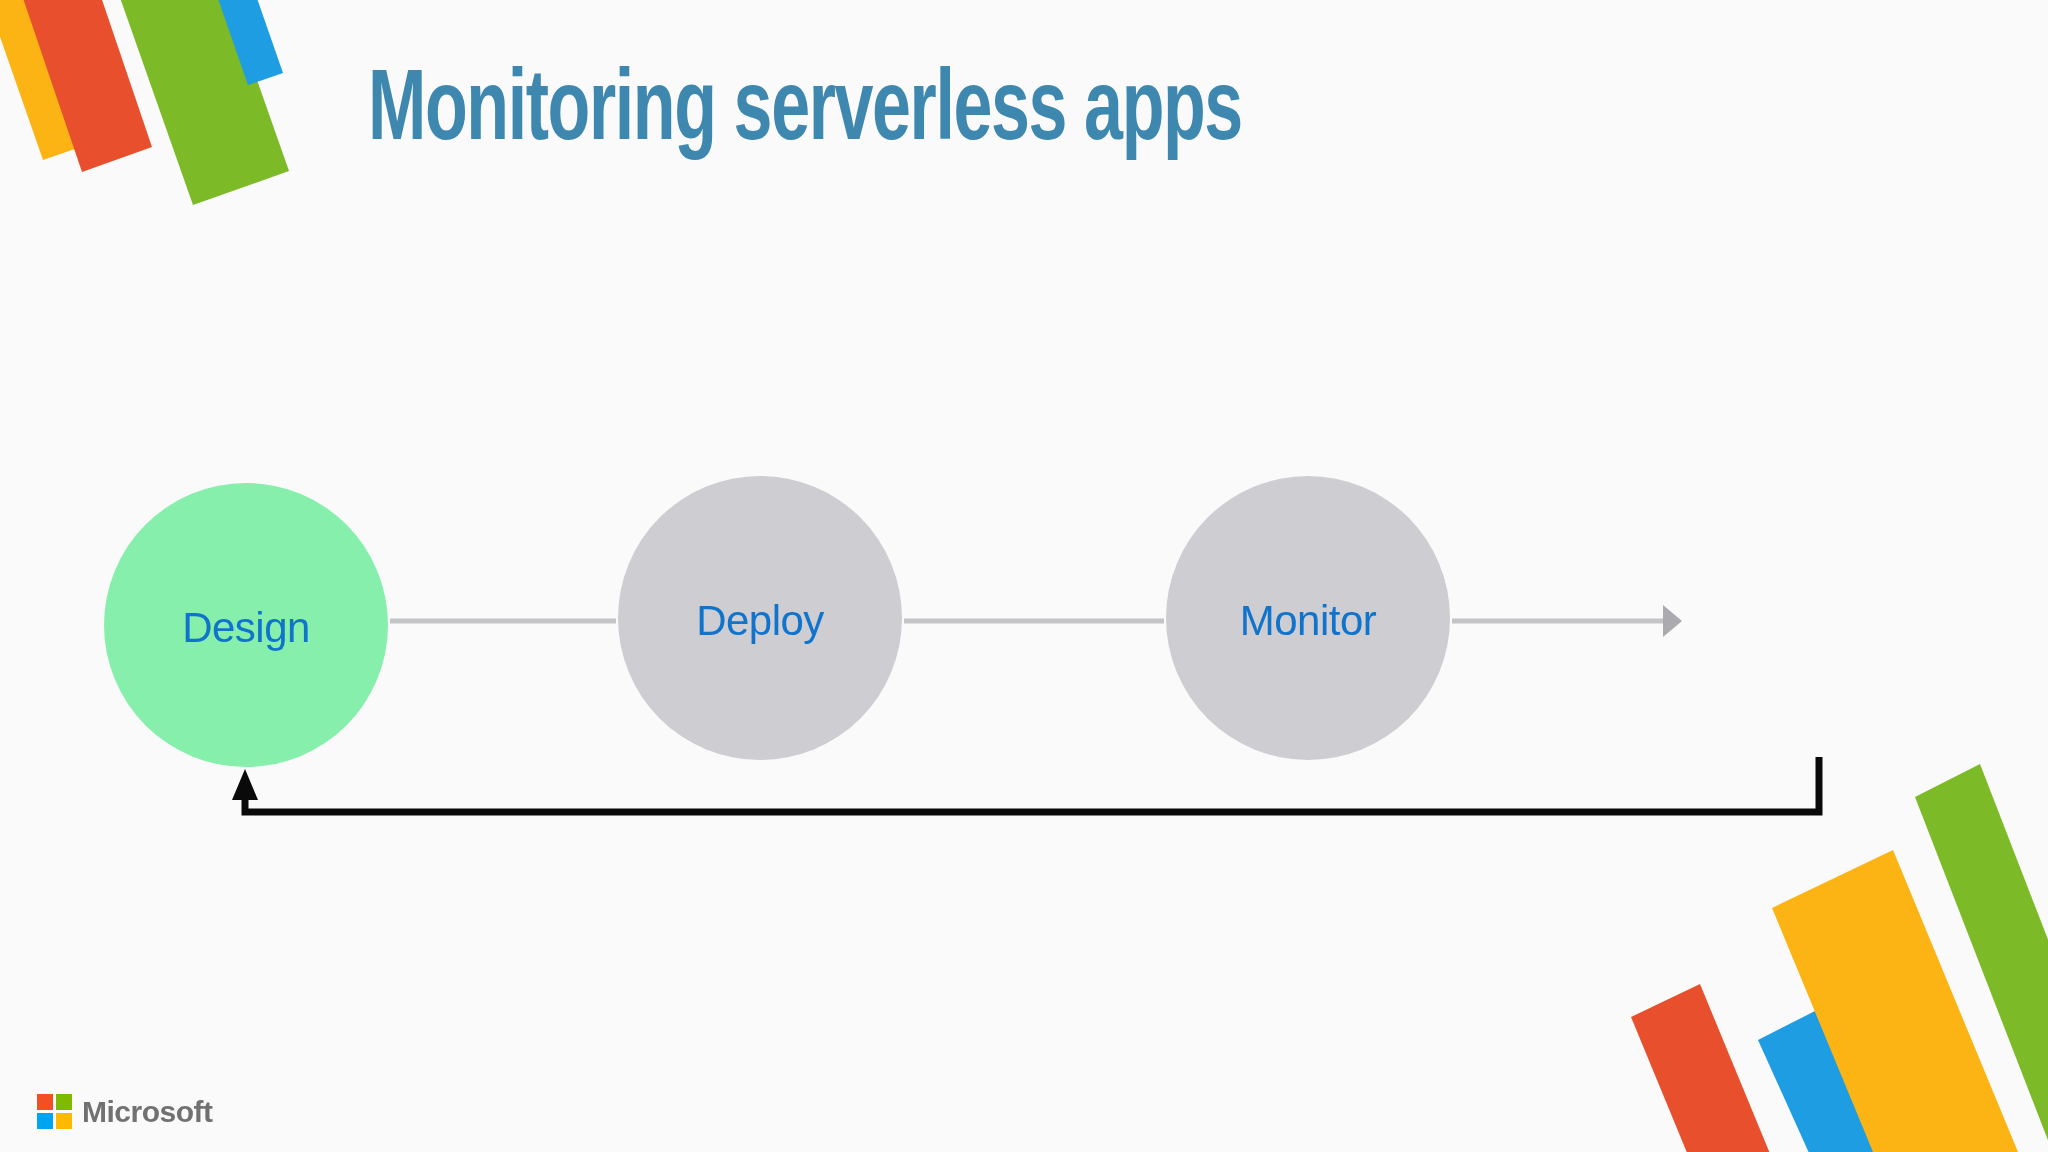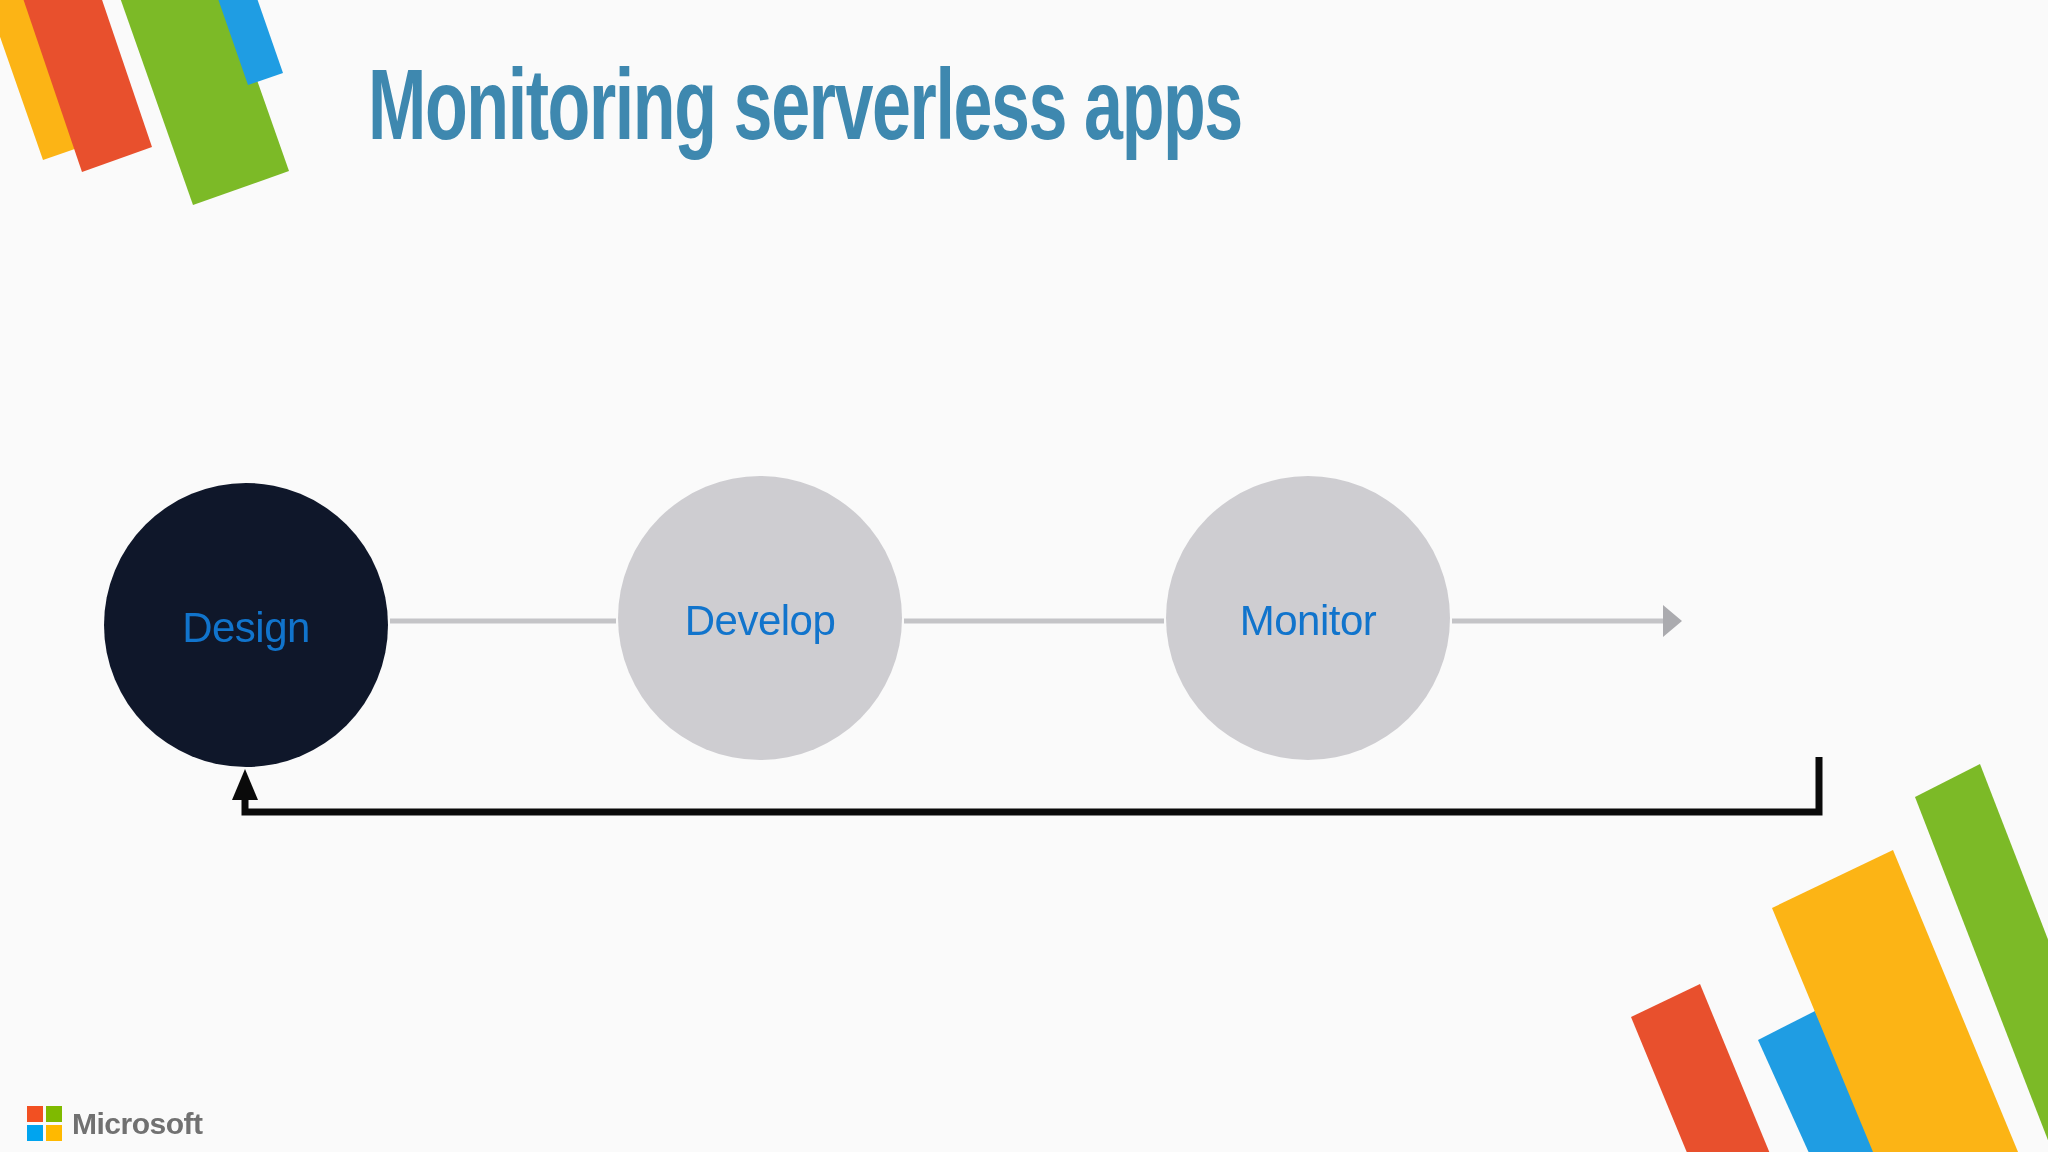--- a/index.html
+++ b/index.html
@@ -46,24 +46,23 @@
     line-height: 1;
     padding-top: 6px;
   }
   .c-design  { left: 104px;  top: 483px; }
   .c-develop { left: 618px;  top: 476px; }
   .c-deploy  { left: 1166px; top: 476px; }
   .c-monitor { left: 1679px; top: 476px; }
 
   .ms-logo {
     position: absolute;
-    left: 27px; top: 1094px;
+    left: 37px; top: 1094px;
     display: flex;
     align-items: center;
-    margin-top: 12px;
   }
   .ms-squares {
     display: grid;
     grid-template-columns: 16px 16px;
     grid-template-rows: 16px 16px;
     gap: 3px;
   }
   .ms-squares span { display: block; width: 16px; height: 16px; }
   .ms-text {
     margin-left: 10px;
@@ -93,25 +92,25 @@
     <line x1="904" y1="621" x2="1164" y2="621" stroke-width="5" stroke="#C4C4C7"></line>
     <line x1="1452" y1="621" x2="1663" y2="621" stroke-width="5" stroke="#C4C4C7"></line>
     <polygon points="1663,605 1663,637 1682,621" fill="#ABABAF"></polygon>
 
     <path d="M 1819 757 L 1819 812 L 245 812 L 245 797" fill="none" stroke-width="7" stroke="#0A0A0A"></path>
     <polygon points="232,800 258,800 245,769" fill="#0A0A0A"></polygon>
   </svg>
 
   <h1 class="title" style="color: rgb(62, 136, 175);">Monitoring serverless apps</h1>
 
-  <div class="circle c-design" style="background-color: #0f172a;">
+  <div class="circle c-design" style="background-color: #86efac;">
     <span class="lbl" style="color: rgb(17, 116, 204);">Design</span>
   </div>
   <div class="circle c-develop" style="background-color: rgb(206, 205, 209);">
-    <span class="lbl" style="color: rgb(17, 116, 204);">Develop</span>
+    <span class="lbl" style="color: rgb(17, 116, 204);">Deploy</span>
   </div>
   <div class="circle c-deploy" style="background-color: rgb(206, 205, 209);">
     <span class="lbl" style="color: rgb(17, 116, 204);">Monitor</span>
   </div>
 
   <div class="ms-logo">
     <div class="ms-squares">
       <span style="background-color: rgb(242, 80, 34);"></span>
       <span style="background-color: rgb(127, 186, 0);"></span>
       <span style="background-color: rgb(0, 164, 239);"></span>

